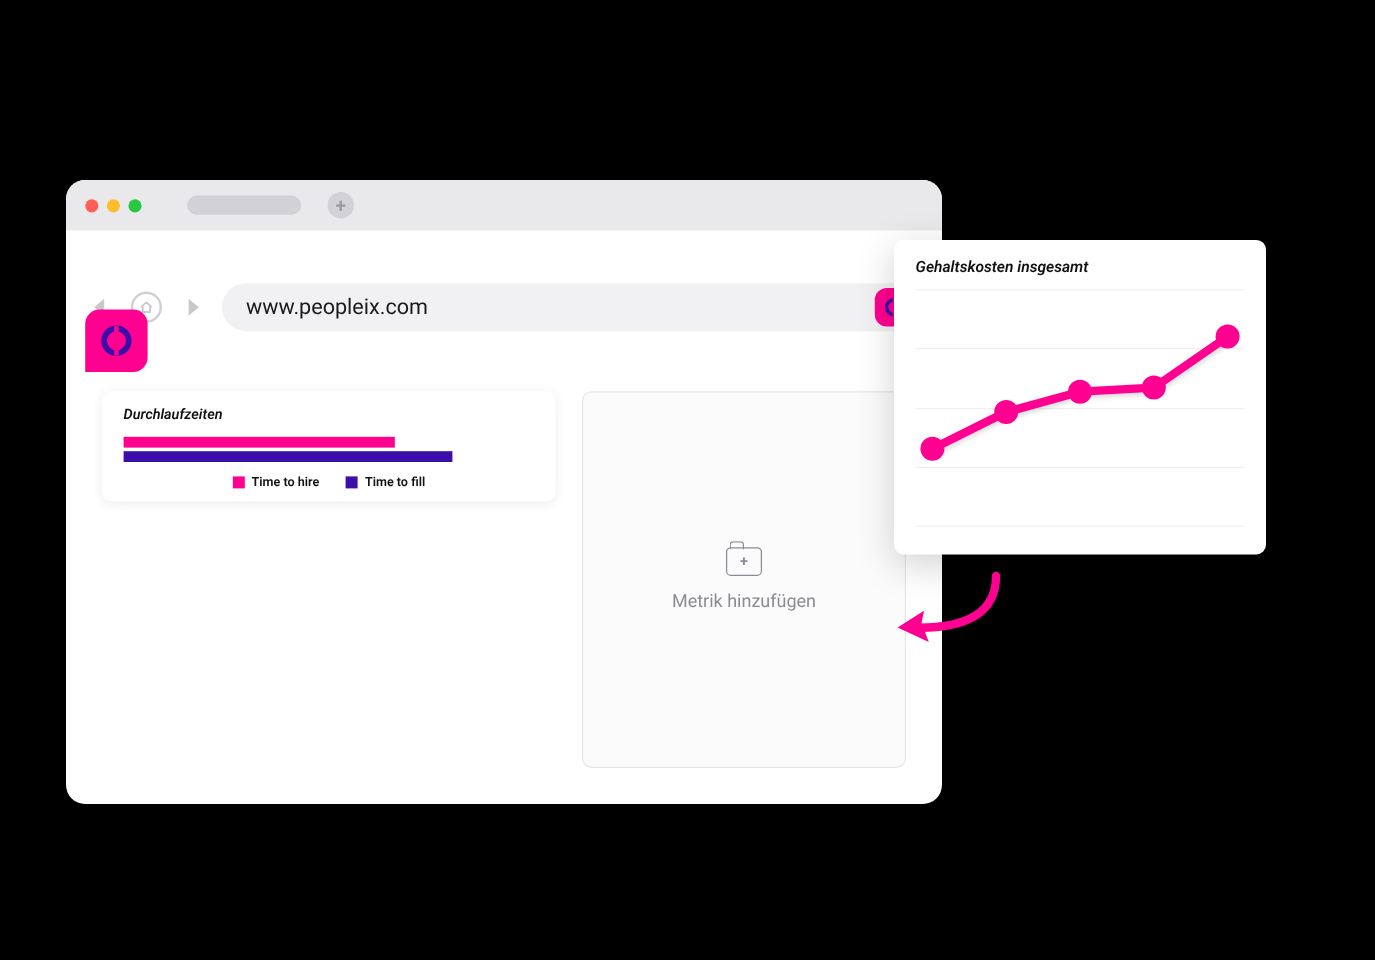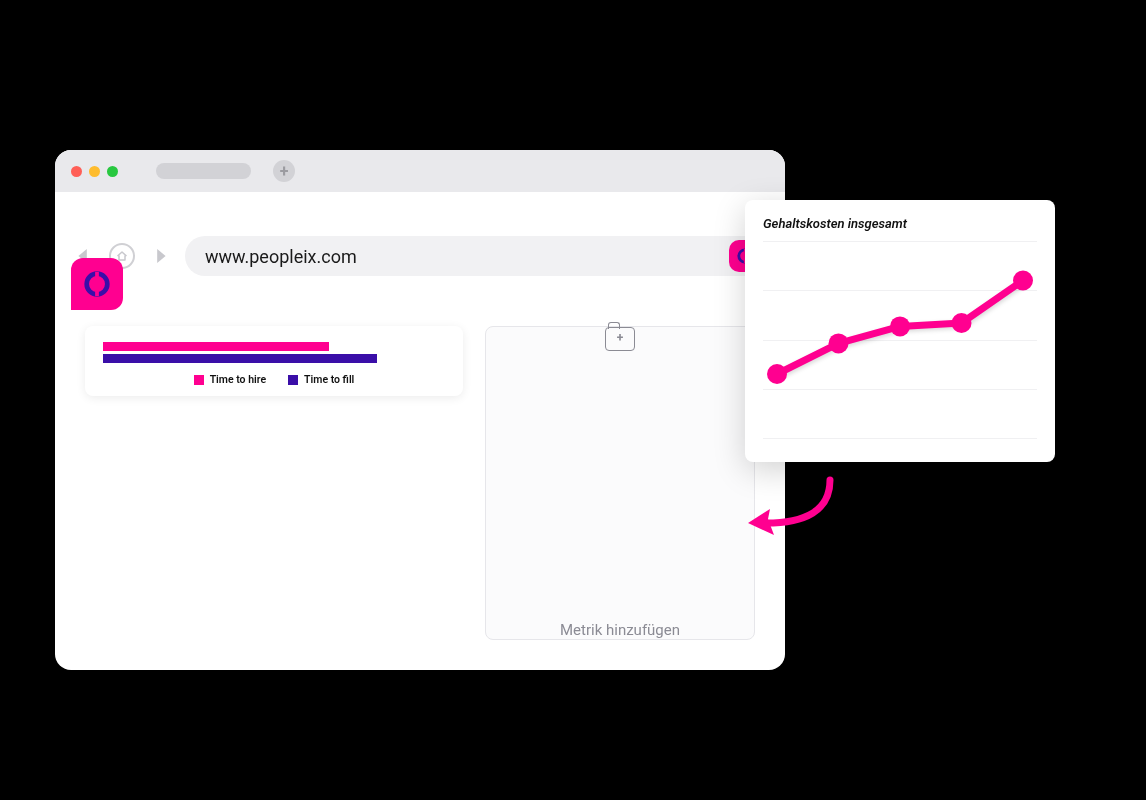--- a/index.html
+++ b/index.html
@@ -120,21 +120,21 @@
   .swatch.pink{background:#ff0090;} .swatch.purple{background:#3a0ea8;}
 
   .drop-slot {
     flex:1;
     border:1px solid #e6e6ea;
     border-radius:8px;
     background:#fbfbfc;
     display:flex;
     flex-direction:column;
     align-items:center;
-    justify-content:space-between;
+    justify-content:center;
     gap:12px;
   }
   .drop-slot .slot-label { color:#8b8b94; font-size:15px; }
   .folder-ic {
     width:30px;height:24px;border:1.8px solid #8b8b94;border-radius:4px;
     position:relative;
   }
   .folder-ic::before{
     content:"";position:absolute;top:-6px;left:2px;width:10px;height:6px;
     border:1.8px solid #8b8b94;border-bottom:none;border-radius:3px 3px 0 0;
@@ -223,20 +223,21 @@
       <rect x="14" y="3" width="4" height="6" fill="#ff0090"></rect>
       <rect x="14" y="23" width="4" height="6" fill="#ff0090"></rect>
     </svg>
   </div>
 
   <div class="cards-area">
 
     <div class="left-col">
 
       <div class="card run-card">
+        <div class="card-title">Durchlaufzeiten</div>
         <div class="h-bars">
           <div class="h-bar pink" id="hbar-hire" style="width: 66%;"></div>
           <div class="h-bar purple" id="hbar-fill" style="width: 80%;"></div>
         </div>
         <div class="legend">
           <span>
               <i class="swatch pink"></i>
               <span>Time to hire</span>
             </span>
           <span>

